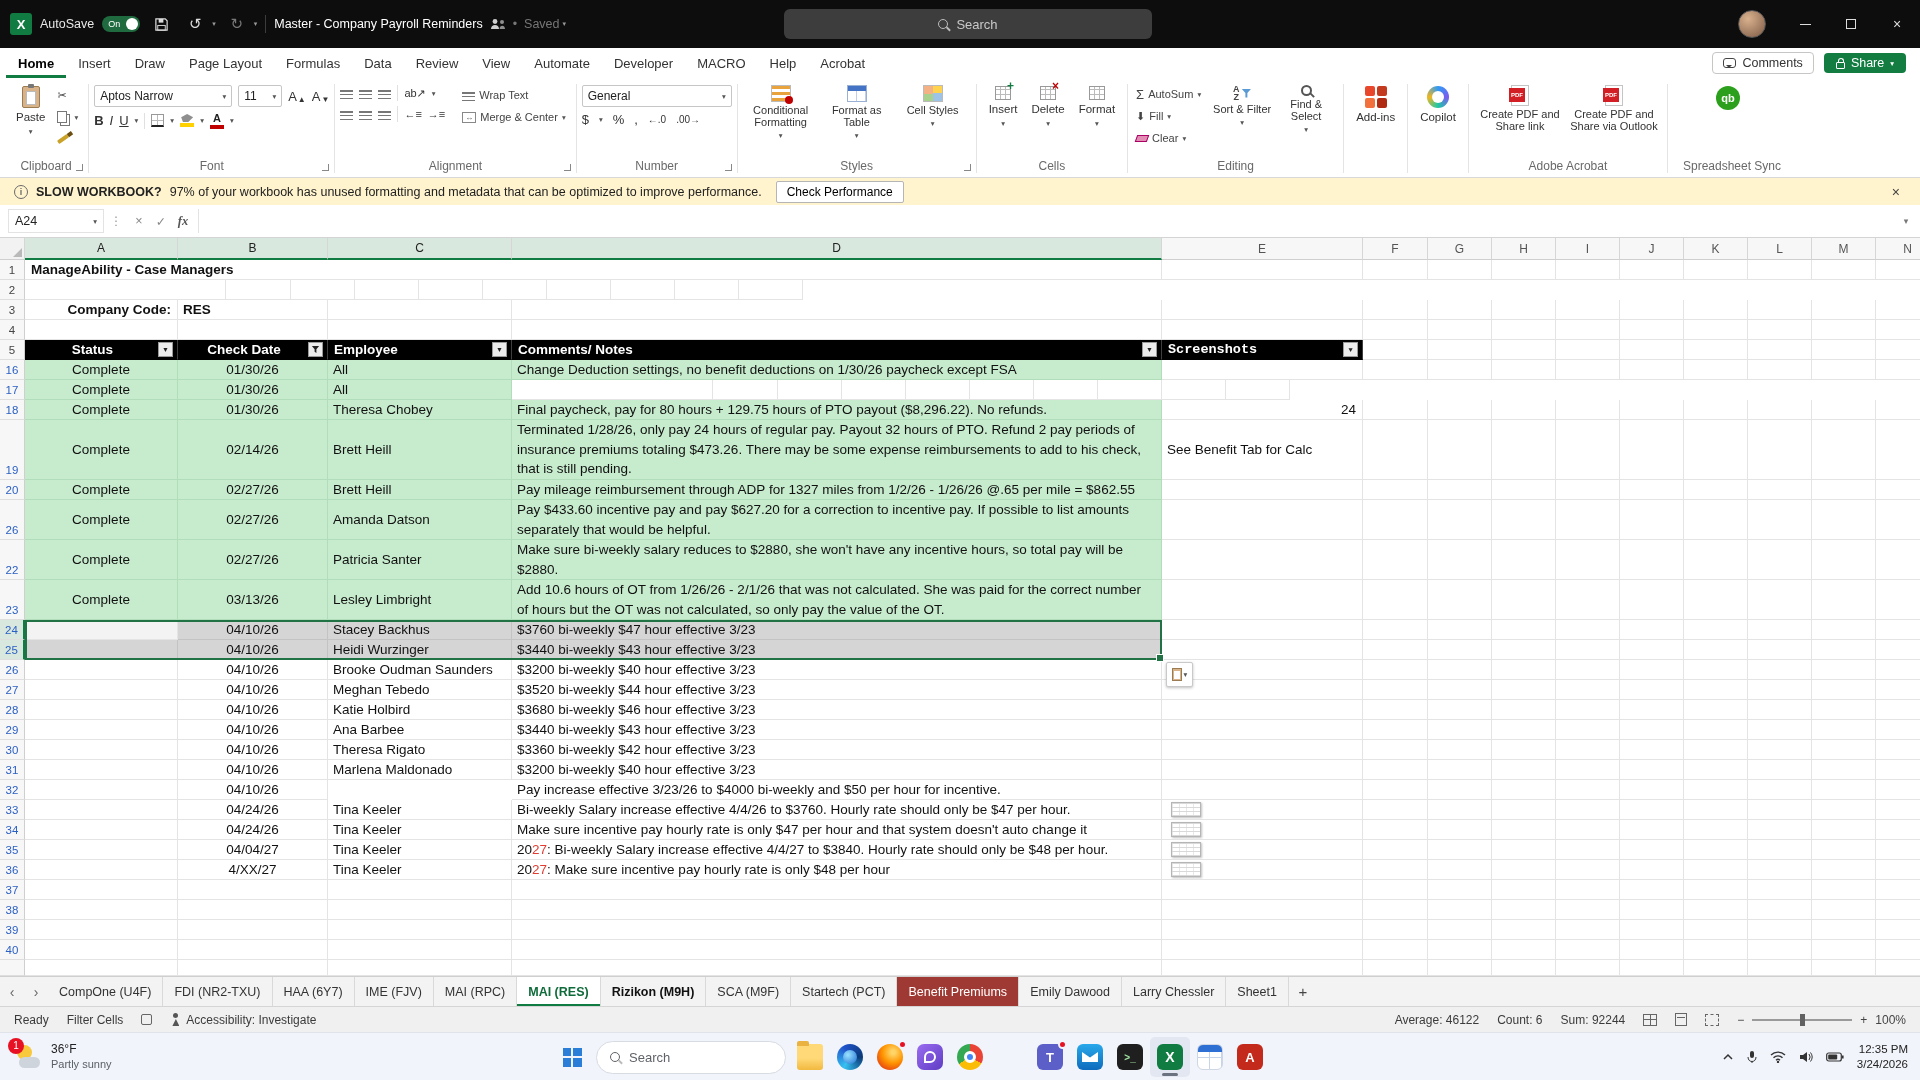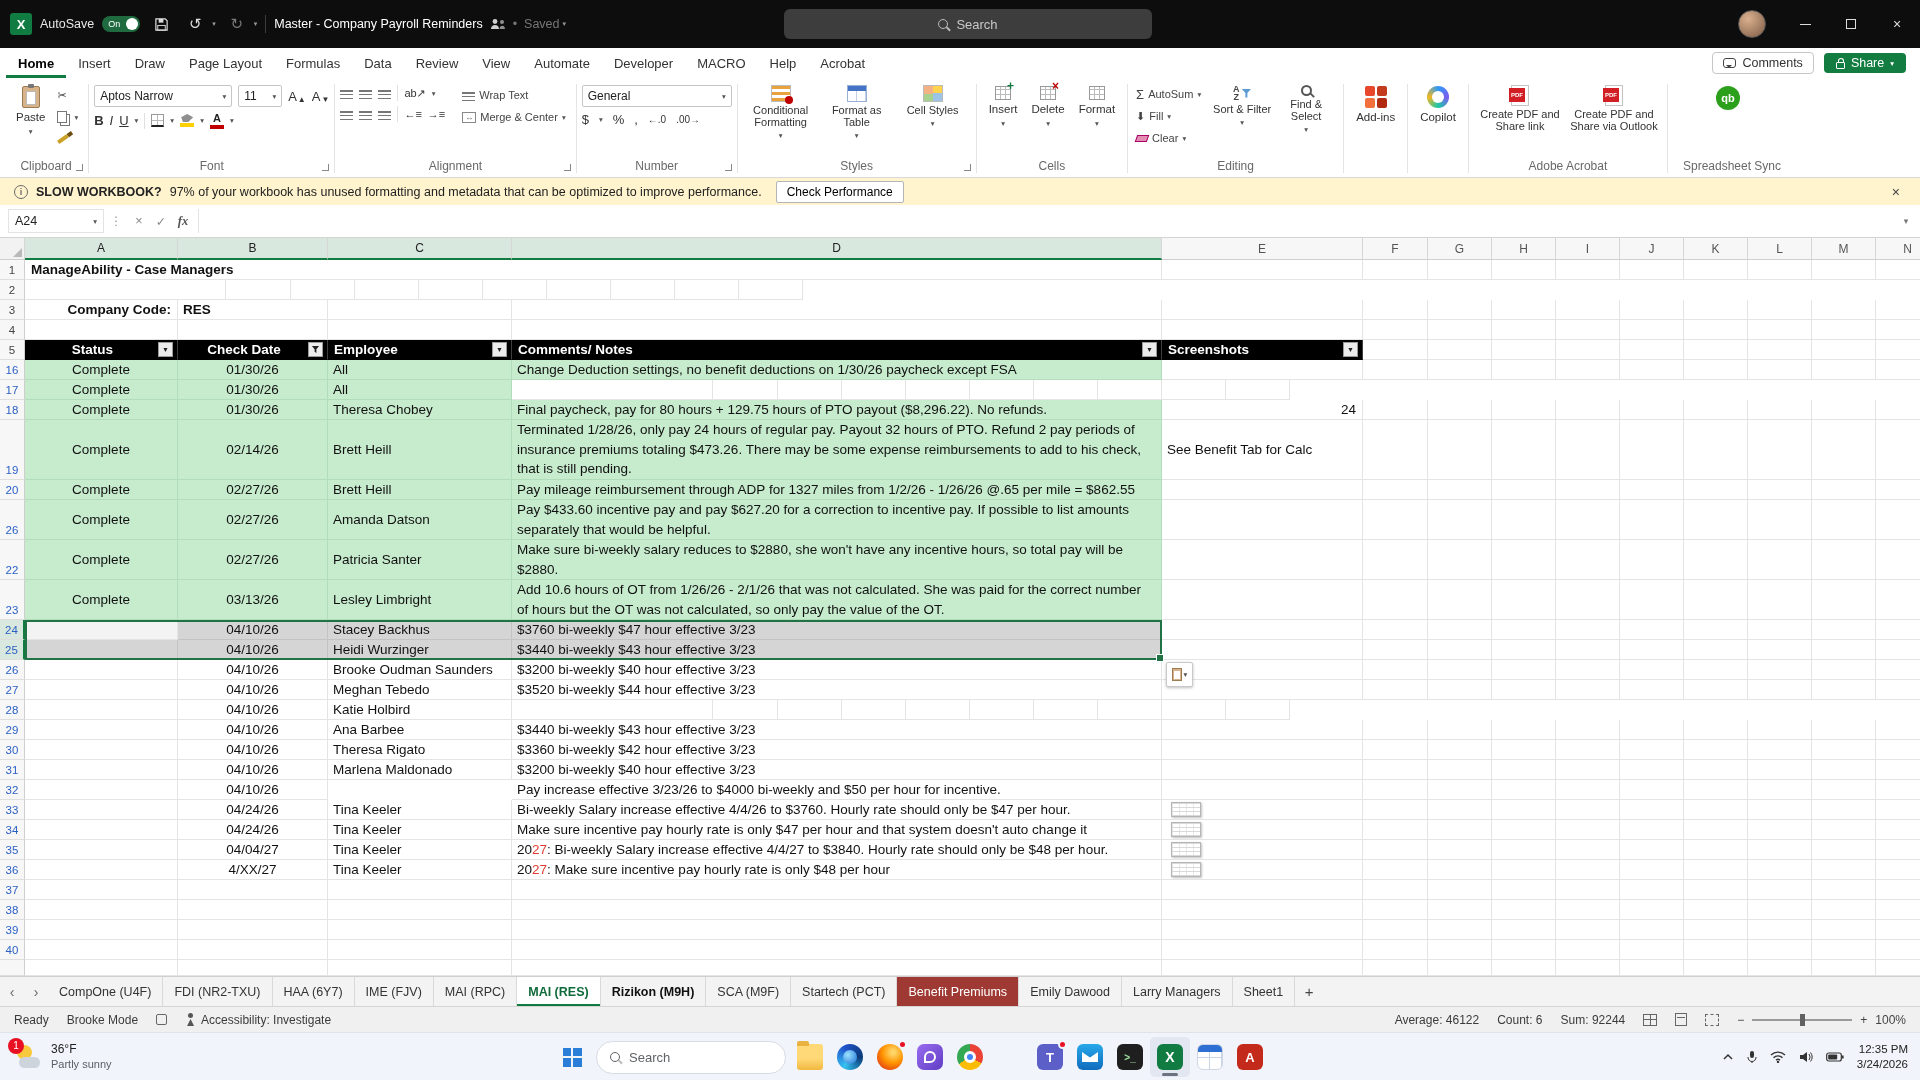--- a/index.html
+++ b/index.html
@@ -684,21 +684,21 @@
           </span>
         </div>
         <div class="gcell hc" style="width: 184px;">
           <span class="lab">Employee</span>
           <span class="fbtn">▼</span>
         </div>
         <div class="gcell hc" style="width: 650px;">
           <span class="lab">Comments/ Notes</span>
           <span class="fbtn">▼</span>
         </div>
-        <div class="gcell hc" style="width: 201px;">
+        <div class="gcell hc" style="width: 201px; font-family: Liberation Mono, monospace;">
           <span class="lab">Screenshots</span>
           <span class="fbtn">▼</span>
         </div>
         <div class="gcell" style="width: 65px;"></div>
         <div class="gcell" style="width: 64px;"></div>
         <div class="gcell" style="width: 64px;"></div>
         <div class="gcell" style="width: 64px;"></div>
         <div class="gcell" style="width: 64px;"></div>
         <div class="gcell" style="width: 64px;"></div>
         <div class="gcell" style="width: 64px;"></div>
@@ -928,20 +928,23 @@
         <div class="gcell" style="width: 64px;"></div>
         <div class="gcell" style="width: 64px;"></div>
         <div class="gcell" style="width: 64px;"></div>
         <div class="gcell" style="width: 64px;"></div>
       </div>
       <div class="grow" style="height: 20px;">
         <div class="gcell rnum blue" style="width: 25px;">28</div>
         <div class="gcell  stat" style="width: 153px;"></div>
         <div class="gcell  datec" style="width: 150px;">04/10/26</div>
         <div class="gcell  pad" style="width: 184px;">Katie Holbird</div>
+        <div class="gcell  cmt" style="width: 650px;">
+          <span>$3680 bi-weekly $46 hour effective 3/23</span>
+        </div>
         <div class="gcell pad" style="width: 201px;"></div>
         <div class="gcell" style="width: 65px;"></div>
         <div class="gcell" style="width: 64px;"></div>
         <div class="gcell" style="width: 64px;"></div>
         <div class="gcell" style="width: 64px;"></div>
         <div class="gcell" style="width: 64px;"></div>
         <div class="gcell" style="width: 64px;"></div>
         <div class="gcell" style="width: 64px;"></div>
         <div class="gcell" style="width: 64px;"></div>
         <div class="gcell" style="width: 64px;"></div>
@@ -1207,29 +1210,29 @@
       <div class="stab">FDI (NR2-TXU)</div>
       <div class="stab">HAA (6Y7)</div>
       <div class="stab">IME (FJV)</div>
       <div class="stab">MAI (RPC)</div>
       <div class="stab active">MAI (RES)</div>
       <div class="stab boldtab">Rizikon (M9H)</div>
       <div class="stab">SCA (M9F)</div>
       <div class="stab">Startech (PCT)</div>
       <div class="stab redtab">Benefit Premiums</div>
       <div class="stab">Emily Dawood</div>
-      <div class="stab">Larry Managers</div>
+      <div class="stab">Larry Chessler</div>
       <div class="stab">Sheet1</div>
     </div>
   <div class="addtab">+</div>
 </div>
 
 <div class="statusbar">
   <span>Ready</span>
-  <span>Brooke Mode</span>
+  <span>Filter Cells</span>
   <span class="recbox"></span>
   <span style="display:flex;align-items:center;gap:6px">
     <span class="accperson"></span>
     <span>Accessibility: Investigate</span>
   </span>
   <div class="sb-right">
     <span>Average: 46122</span>
     <span>Count: 6</span>
     <span>Sum: 92244</span>
     <span class="sb-ic"></span>

